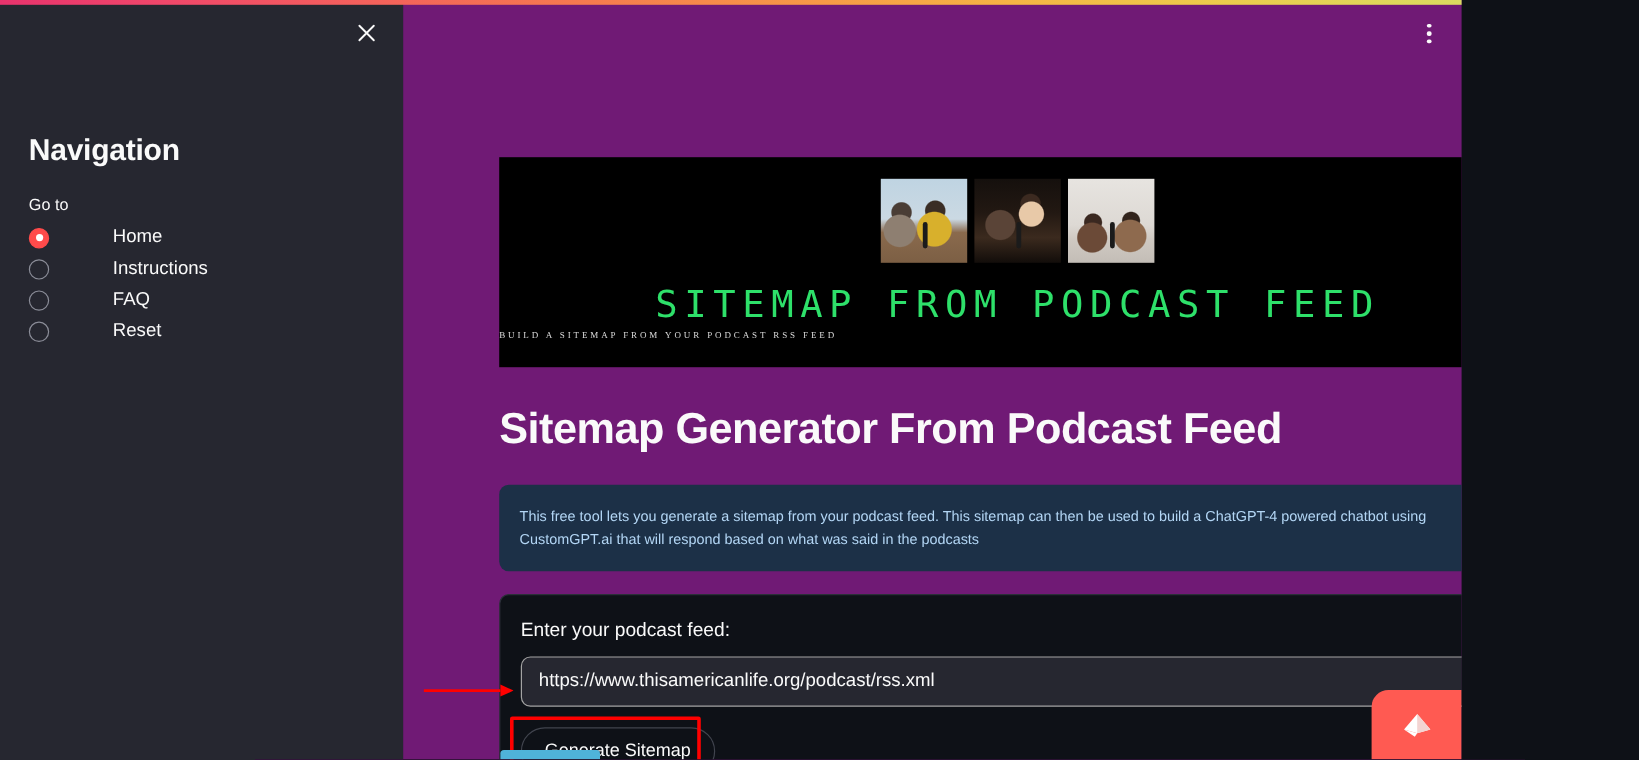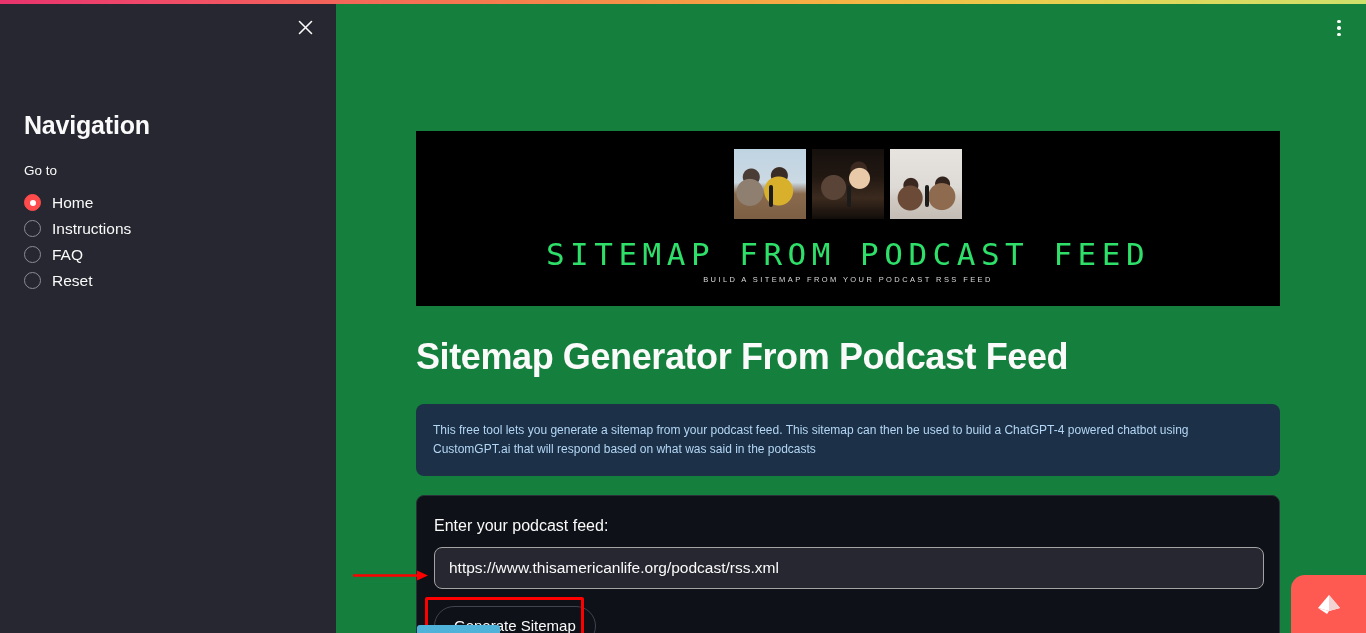--- a/index.html
+++ b/index.html
@@ -7,23 +7,23 @@
   html, body {
     width: 1366px;
     height: 633px;
     overflow: hidden;
     background: #0e1117;
     font-family: "Liberation Sans", sans-serif;
   }
 
   #app {
     position: relative;
-    width: 1366px;
+    width: 1218px;
     height: 633px;
-    background: #15803d;
+    background: #701a75;
     overflow: hidden;
   }
 
   
   .top-gradient {
     position: absolute;
     top: 0; left: 0;
     width: 1366px;
     height: 4px;
     background: linear-gradient(90deg,
@@ -78,24 +78,24 @@
     margin-bottom: 22px;
   }
   .radio-group-label {
     font-size: 13.5px;
     color: #fafafa;
     margin-bottom: 9px;
     line-height: 1.4;
   }
   .radio-row {
     display: flex;
-    align-items: center;
     height: 26px;
     cursor: pointer;
     margin-bottom: 0px;
+    gap: 42px;
   }
   .radio-mark {
     width: 17px;
     height: 17px;
     border-radius: 50%;
     border: 1.4px solid #8b8d98;
     background: transparent;
     flex: 0 0 auto;
     margin-right: 11px;
     position: relative;
@@ -225,22 +225,22 @@
     color: #2ee06a;
     font-weight: 400;
     line-height: 1;
     white-space: nowrap;
   }
   .banner-sub {
     position: absolute;
     top: 145px;
     left: 0;
     width: 864px;
-    text-align: center;
-    font-family: Liberation Sans, sans-serif;
+    text-align: left;
+    font-family: Liberation Serif, serif;
     font-size: 7.5px;
     letter-spacing: 2.4px;
     color: #d8d8d8;
     line-height: 1;
     white-space: nowrap;
   }
 
   
   .page-title {
     margin-top: 28px;

